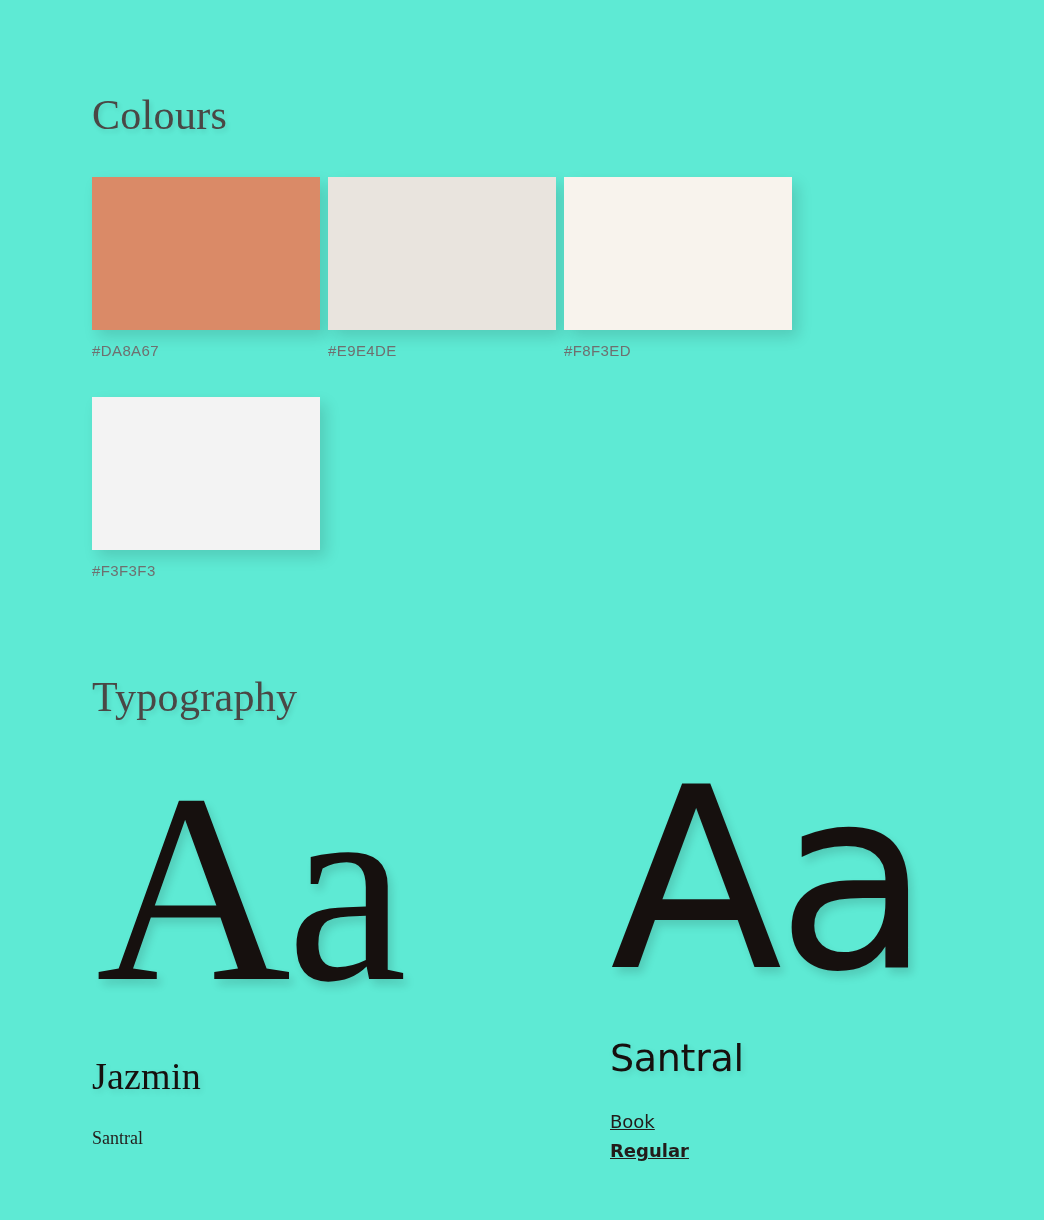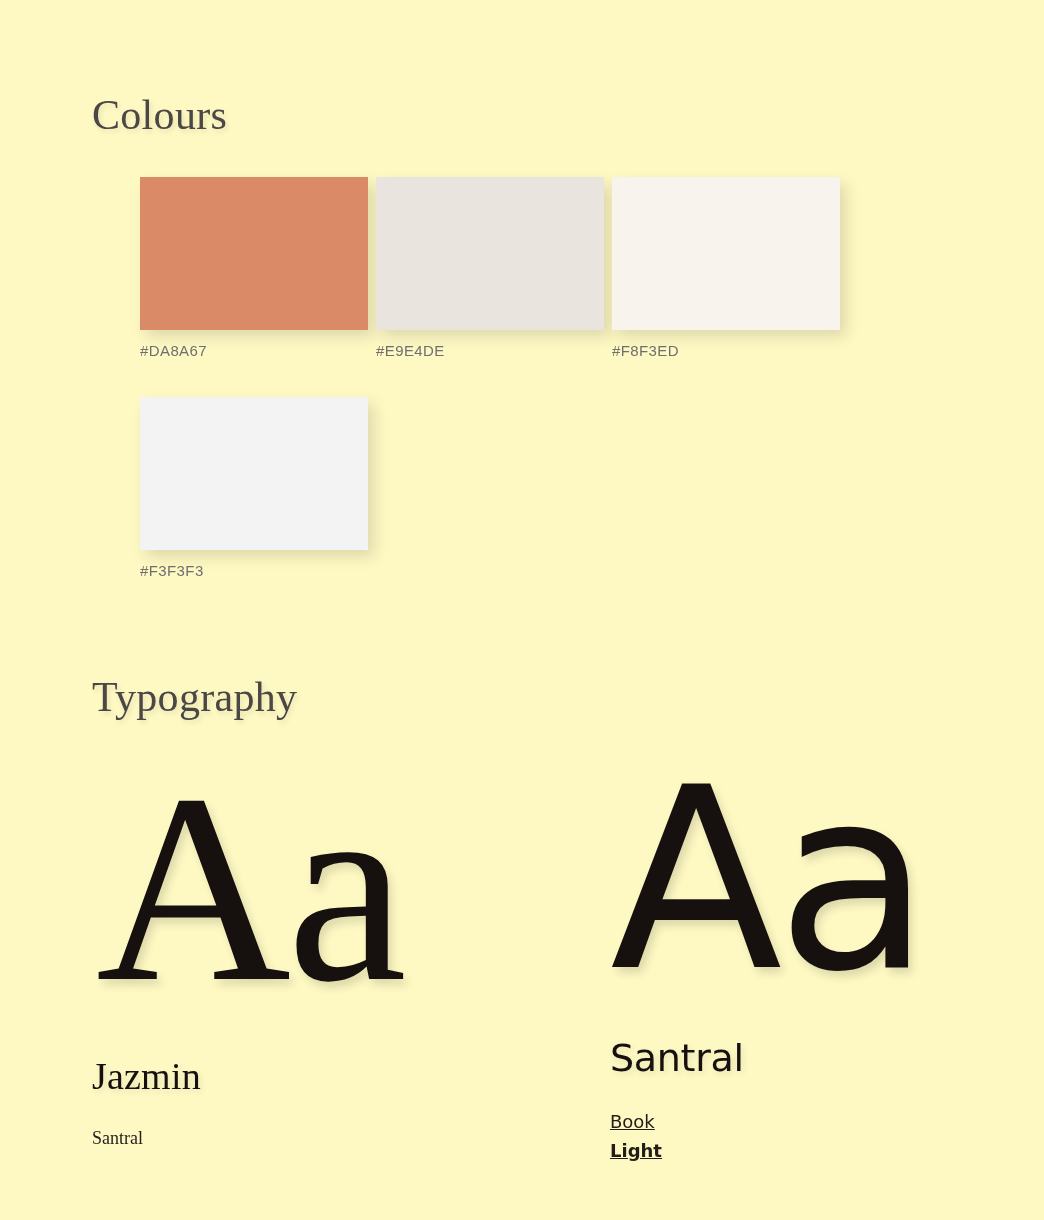--- a/index.html
+++ b/index.html
@@ -41,21 +41,20 @@
     left: 92px;
     width: 720px;
   }
   .swatch-grid.row-1 { top: 177px; }
   .swatch-grid.row-2 { top: 397px; }
 
   .swatch-row {
     display: flex;
     flex-direction: row;
     gap: 8px;
-    margin-left: 48px;
   }
 
   .swatch-cell {
     width: 228px;
     position: relative;
   }
 
   .swatch-chip {
     width: 228px;
     height: 153px;
@@ -137,21 +136,21 @@
     text-decoration: underline;
   }
   .weight-item.w-light   { font-weight: 400; }
   .weight-item.w-regular { font-weight: 400; }
   .weight-item.w-book    { font-weight: 400; }
   .weight-item.w-medium  { font-weight: 700; }
 </style>
 </head>
 <body style="background: rgb(242, 242, 242);">
 
-<div class="page" style="background: #fef9c3;">
+<div class="page" style="background: #5eead4;">
 
   <h1 class="section-heading colours">Colours</h1>
 
   <div class="swatch-grid row-1">
     <div class="swatch-row">
 
       <div class="swatch-cell">
         <div class="swatch-chip" id="chip-0-0" style="background-color: rgb(218, 138, 103);"></div>
         <div class="swatch-hex">#DA8A67</div>
       </div>
@@ -189,17 +188,17 @@
     <ul class="weight-list serif">
       <li class="weight-item w-regular">Santral</li>
     </ul>
   </div>
 
   <div class="type-block right">
     <div class="specimen sans">Aa</div>
     <div class="type-name sans">Santral</div>
     <ul class="weight-list sans">
       <li class="weight-item w-book">Book</li>
-      <li class="weight-item w-medium">Light</li>
+      <li class="weight-item w-medium">Regular</li>
     </ul>
   </div>
 
 </div>
 
 </body></html>

